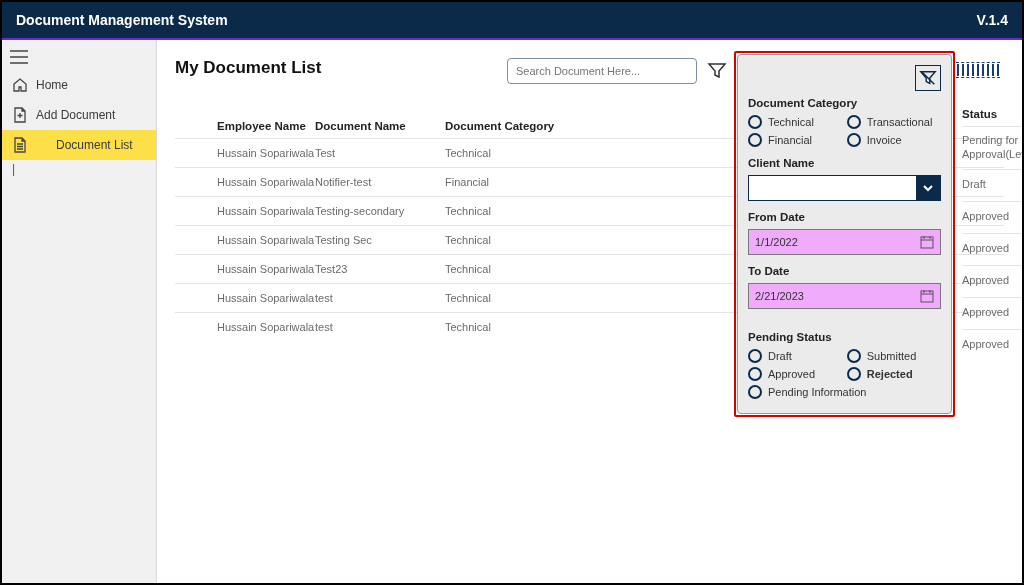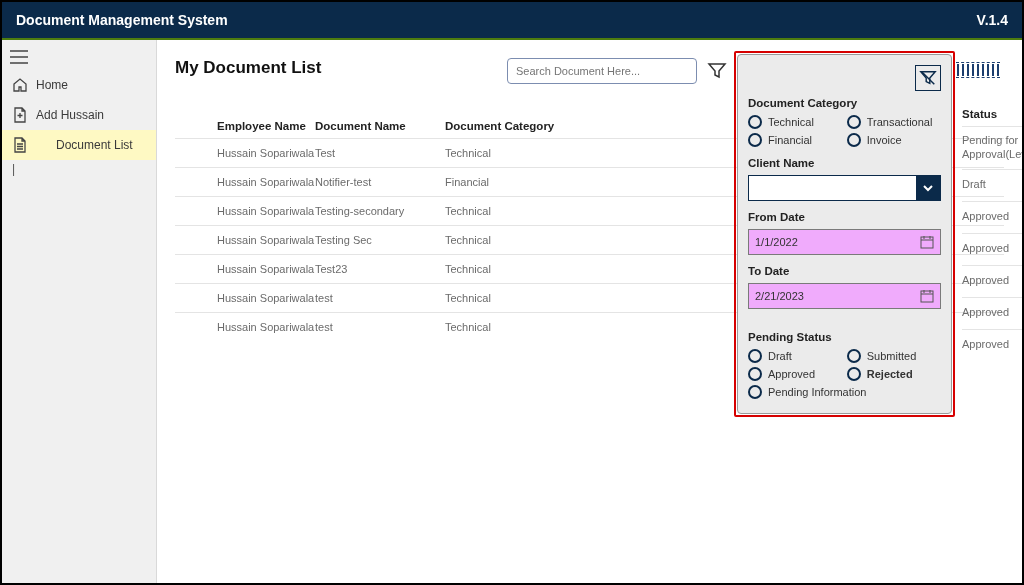--- a/index.html
+++ b/index.html
@@ -1,24 +1,24 @@
 <!DOCTYPE html>
 <html><head>
 <meta charset="utf-8">
 <style>
   * { box-sizing: border-box; margin: 0; padding: 0; font-family: "Segoe UI", Arial, sans-serif; }
   body { background: #fff; }
   .outer { width: 1024px; height: 585px; border: 2px solid #000; position: relative; overflow: hidden; }
-  .topbar { height: 38px; background: #0b2a4a; color: #fff; display: flex; align-items: center; justify-content: space-between; padding: 9px 14px; font-weight: 600; font-size: 14px; border-bottom: 2px solid #4d7c0f; }
+  .topbar { height: 38px; background: #0b2a4a; color: #fff; display: flex; align-items: center; justify-content: space-between; padding: 9px 14px; font-weight: 600; font-size: 14px; border-bottom: 2px solid #6d28d9; }
   .content { display: flex; height: calc(100% - 38px); }
   .sidebar { width: 155px; background: #f0f0f0; border-right: 1px solid #d9d9d9; padding-top: 4px; }
   .hamburger { padding: 6px 8px; }
   .hamburger svg { display:block; }
   .nav-item { display: flex; align-items: center; gap: 8px; padding: 7px 10px; font-size: 12px; color: #3a3a3a; cursor: pointer; }
-  .nav-item.active { background: #fef9c3; gap: 28px; }
+  .nav-item.active { background: #fde047; gap: 28px; }
   .nav-item svg { flex: 0 0 16px; }
   .caret-row { padding: 2px 10px; color:#555; font-size:12px; }
   .main { flex: 1; position: relative; padding: 18px 18px 0 18px; }
   .page-title { font-size: 17px; font-weight: 700; color: #111; }
   .toolbar { position: absolute; left: 350px; top: 18px; display: flex; align-items: center; gap: 10px; }
   .search-input { width: 190px; height: 26px; border: 1px solid #7c8db0; border-radius: 4px; padding: 0 8px; font-size: 11px; color: #555; }
   .filter-btn svg { display:block; }
   .barcode { position: absolute; right: 22px; top: 22px; width: 44px; height: 16px; border-top:1px dashed #1b3d6e; border-bottom:1px dashed #1b3d6e; display:flex; align-items:center; justify-content:space-between; padding:1px; }
   .barcode span { display:inline-block; width:2px; height:12px; background:#1b3d6e; }
   .table-wrap { margin-top: 36px; width: 100%; }
@@ -65,21 +65,21 @@
         <svg width="16" height="16" viewBox="0 0 16 16">
             <path d="M2 7l6-5 6 5v7H9v-4H7v4H2z" fill="none" stroke="#444" stroke-width="1.3"></path>
           </svg>
         <span>Home</span>
       </div>
       <div class="nav-item">
         <svg width="16" height="16" viewBox="0 0 16 16">
             <path d="M3 1h7l3 3v11H3z M10 1v3h3" fill="none" stroke="#444" stroke-width="1.3"></path>
             <path d="M8 6v5M5.5 8.5h5" stroke="#444" stroke-width="1.3"></path>
           </svg>
-        <span>Add Hussain</span>
+        <span>Add Document</span>
       </div>
       <div class="nav-item active">
         <svg width="16" height="16" viewBox="0 0 16 16">
             <path d="M3 1h7l3 3v11H3z M10 1v3h3 M5 7h6 M5 9.5h6 M5 12h6" fill="none" stroke="#444" stroke-width="1.3"></path>
           </svg>
         <span>Document List</span>
       </div>
       <div class="caret-row">|</div>
     </div>
 

